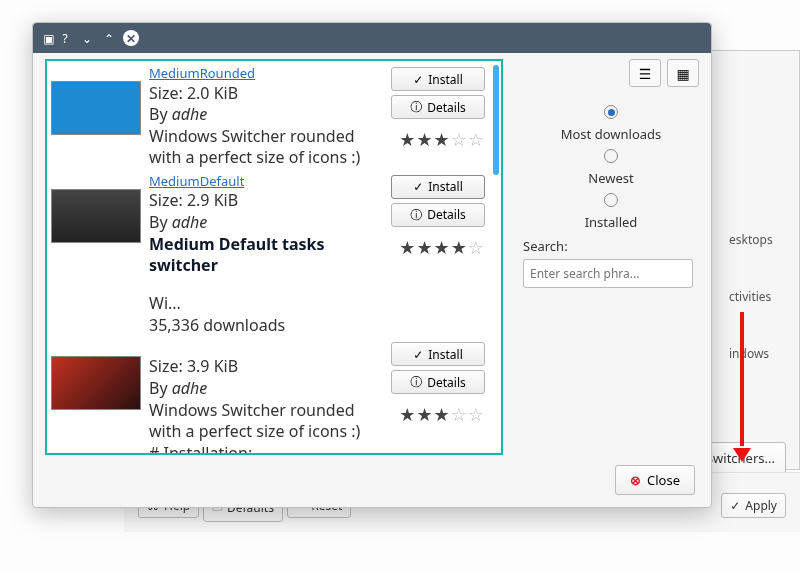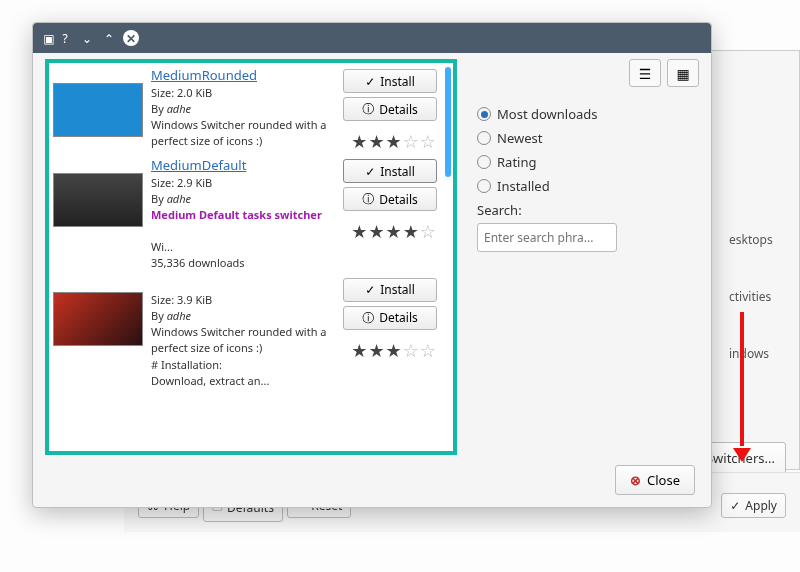--- a/index.html
+++ b/index.html
@@ -18,42 +18,42 @@
   
   .dialog { position: absolute; left: 32px; top: 22px; width: 680px; height: 486px; background: #f5f5f5; border: 1px solid #bfbfbf; border-radius: 4px; box-shadow: 0 6px 24px rgba(0,0,0,0.25); display: flex; flex-direction: column; }
   .titlebar { height: 30px; background: #4c5b6b; color: #fff; display: flex; align-items: center; padding: 0 8px; border-radius: 4px 4px 0 0; font-size: 13px; }
   .titlebar .spacer { flex: 1; text-align: center; }
   .titlebar .icons { display: flex; gap: 6px; align-items: center; }
   .tb-btn { width: 16px; height: 16px; display: inline-flex; align-items: center; justify-content: center; cursor: pointer; font-size: 12px; }
   .tb-close { background:#fff; color:#4c5b6b; border-radius: 50%; width:16px; height:16px; font-weight:bold; line-height:15px;}
   .dlg-body { padding: 6px 12px 10px 12px; flex: 1; display: flex; flex-direction: column; }
   .dlg-heading { font-size: 21px; font-weight: 400; color: #333; margin: 2px 0 8px 2px; }
   .dlg-main { flex: 1; display: flex; gap: 20px; }
-  .list-frame { width: 412px; border: 4px solid #14b8a6; background: #fff; position: relative; }
+  .list-frame { width: 458px; border: 2px solid #14b8a6; background: #fff; position: relative; }
   .list-scroll { position: absolute; right: 2px; top: 4px; width: 6px; bottom: 4px; background: transparent; }
   .scroll-thumb { width: 6px; height: 110px; background: #3daefd; border-radius: 3px; }
   .items { position:absolute; left:0; top:0; right:12px; bottom:0; overflow:hidden; padding: 2px 4px; }
   .item { display: flex; gap: 8px; padding: 2px 0; }
   .thumb { width: 90px; height: 54px; background: #1d8ad1; border: 1px solid #888; margin-top: 16px; flex-shrink: 0; }
   .thumb.gray { background: linear-gradient(#444,#222); }
   .thumb.red { background: linear-gradient(135deg,#c33020,#2a1010); }
   .meta { flex: 1; font-size: 12px; color: #333; line-height: 1.35; }
-  .meta .size, .meta .by, .meta .desc { font-size: 11px; text-align: right; }
+  .meta .size, .meta .by, .meta .desc { font-size: 16px; text-align: right; }
   .meta em { font-style: italic; }
   .actions { width: 96px; display: flex; flex-direction: column; align-items: flex-end; gap: 4px; padding-top: 2px; }
   .act-btn { width: 94px; height: 24px; display: inline-flex; align-items:center; justify-content:center; gap:5px; background: linear-gradient(#fdfdfd,#ececec); border:1px solid #b4b4b4; border-radius:3px; font-size:12px; cursor:pointer; }
   .stars { margin-top:4px; letter-spacing: 1px; color:#444; font-size:18px;}
   .stars .empty { color:#bbb; }
   .side { flex:1; font-size:13px; color:#333; }
   .viewbtns { display:flex; gap:6px; justify-content:flex-end; margin-bottom:18px; }
   .iconbtn { width:32px; height:28px; border:1px solid #bbb; border-radius:3px; background:#f9f9f9; display:inline-flex; align-items:center; justify-content:center; cursor:pointer; font-size:14px;}
-  .radio-row { display:flex; align-items:center; gap:6px; margin: 6px 0; }
+  .radio-row { display:flex; align-items:center; gap:6px; margin: 6px 0; flex-direction: column; }
   .radio { width:14px; height:14px; border:1px solid #888; border-radius:50%; display:inline-flex; align-items:center; justify-content:center; }
   .radio.sel::after { content:""; width:7px; height:7px; background:#2a6dbe; border-radius:50%; }
-  .search-box { width: 140px; margin-top:4px; }
+  .search-box { width: 170px; margin-top:4px; }
   .search-box input { width:100%; padding:5px 6px; border:1px solid #bbb; border-radius:3px; font-size:12px; color:#888; }
   .dlg-footer { display:flex; justify-content:flex-end; padding:10px 4px 2px 0; }
   .close-btn { display:inline-flex; align-items:center; gap:6px; border:1px solid #bbb; border-radius:3px; padding:5px 14px; background:linear-gradient(#fdfdfd,#f0f0f0); font-size:13px; cursor:pointer;}
   .x-ico { color:#c62b2b; font-weight:bold; }
   
   .arrow-h { position:absolute; height:4px; background:#e11; }
   .arrow-h::after { content:""; position:absolute; right:-2px; top:-7px; border:9px solid transparent; border-right:14px solid #e11; transform: translateX(-100%) rotate(180deg);}
   .arrow-v { position:absolute; width:4px; background:#e11; }
   .arrow-v::after { content:""; position:absolute; bottom:-2px; left:-7px; border:9px solid transparent; border-top:14px solid #e11; transform: translateY(100%);}
 </style>
@@ -136,21 +136,21 @@
               <div class="stars">★★★<span class="empty">☆☆</span></div>
             </div>
           </div>
 
           <div class="item">
             <div class="thumb gray"></div>
             <div class="meta">
               <span class="txt-link">MediumDefault</span><br>
               <span class="size">Size: 2.9 KiB</span><br>
               <span class="by">By <em>adhe</em></span><br>
-              <span class="desc bold" style="color:#a21caf">Medium Default tasks switcher</span><br><br>
+              <span class="desc bold" style="color:#0f172a">Medium Default tasks switcher</span><br><br>
               <span class="desc"> Wi...</span><br>
               <span class="desc">35,336 downloads</span>
             </div>
             <div class="actions">
               <button class="act-btn" style="border-color:#888">
                   <span>✓</span>
                   <span>Install</span>
                 </button>
               <button class="act-btn">
                   <span>ⓘ</span>
@@ -191,24 +191,20 @@
           <button class="iconbtn">☰</button>
           <button class="iconbtn">▦</button>
         </div>
         <div class="radio-row">
             <span class="radio sel"></span>
             <span>Most downloads</span>
           </div>
         <div class="radio-row">
             <span class="radio"></span>
             <span>Newest</span>
-          </div>
-        <div class="radio-row">
-            <span class="radio"></span>
-            <span>Rating</span>
           </div>
         <div class="radio-row">
             <span class="radio"></span>
             <span>Installed</span>
           </div>
         <div style="margin-top:0">Search:</div>
         <div class="search-box"><input type="text" placeholder="Enter search phra..." style=""></div>
       </div>
     </div>
     <div class="dlg-footer">

